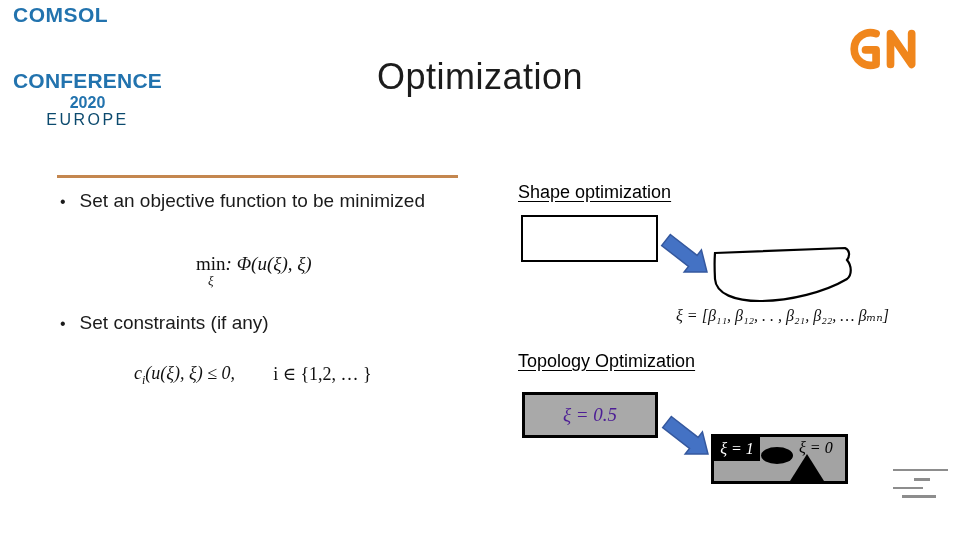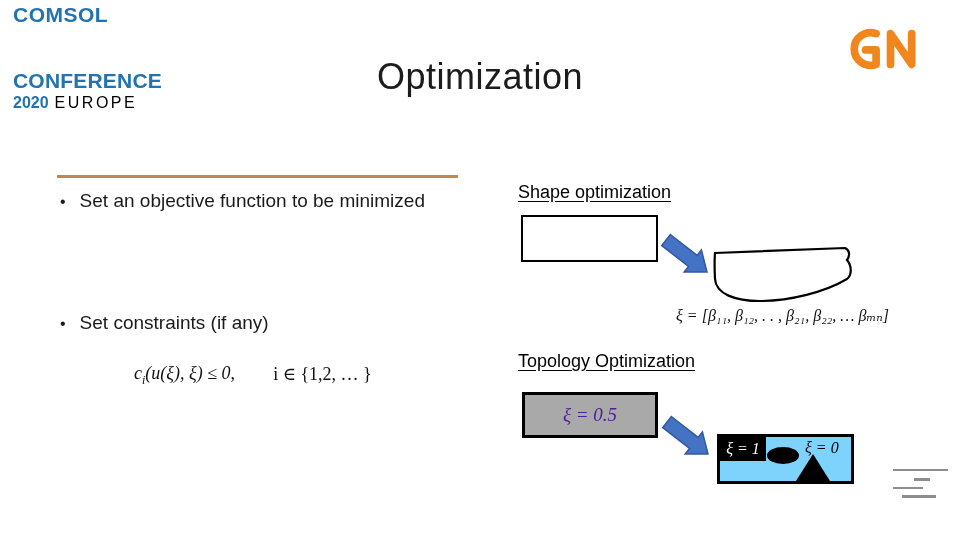--- a/index.html
+++ b/index.html
@@ -3,22 +3,22 @@
 <meta charset="utf-8">
 <style>
   html,body{margin:0;padding:0;background:#fff;}
   .slide{position:relative;width:960px;height:540px;background:#ffffff;overflow:hidden;
          font-family:"Liberation Sans",sans-serif;color:#1e1e1e;padding-left:17px;}
 
   
   .comsol{position:absolute;left:13px;top:4px;color:#2273AE;font-weight:bold;line-height:1.05;}
   .comsol .l1{font-size:21px;letter-spacing:.5px;}
   .comsol .l2{font-size:21px;letter-spacing:.2px;margin-top:44px;}
-  .comsol .l3{font-size:16px;margin-top:3px;display:flex;gap:6px;align-items:center;}
-  .comsol .region{font-weight:normal;letter-spacing:2.5px;color:#000000;}
+  .comsol .l3{font-size:16px;margin-top:3px;display:flex;align-items:center;flex-direction:column;}
+  .comsol .region{font-weight:normal;letter-spacing:2.5px;color:#0c4a6e;}
 
   
   .gn-logo{position:absolute;left:836px;top:24px;}
 
   
   .title{position:absolute;left:0;top:56px;width:960px;text-align:center;
          font-size:36px;font-weight:300;color:#1c1c1c;letter-spacing:.5px;}
 
   
   .accent-line{position:absolute;left:57px;top:175px;width:401px;height:3px;background:#C4874F;}
@@ -58,22 +58,22 @@
   .arrow1{left:658px;top:230px;}
   .arrow2{left:659px;top:412px;}
   .shape-svg{position:absolute;left:705px;top:245px;}
   .shape-formula{position:absolute;left:676px;top:306px;font-size:16px;font-style:italic;color:#111;
                  white-space:pre;}
 
   
   .gray-box{position:absolute;left:522px;top:392px;width:130px;height:40px;background:#A9A9A9;
             border:3px solid #000;display:flex;align-items:center;justify-content:center;
             font-size:19px;font-style:italic;color:#4c1d95;}
-  .result-box{position:absolute;left:711px;top:434px;width:131px;height:44px;background:#7dd3fc;
-              border:3px solid #000;margin-left:6px;}
+  .result-box{position:absolute;left:711px;top:434px;width:131px;height:44px;background:#a3a3a3;
+              border:3px solid #000;}
   .xi1-panel{position:absolute;left:0;top:0;width:46px;height:24px;background:#000;color:#fff;
              display:flex;align-items:center;justify-content:center;font-size:16px;font-style:italic;}
   .blob-ellipse{position:absolute;left:47px;top:10px;width:32px;height:17px;background:#000;
                 border-radius:50%;}
   .xi0-label{position:absolute;left:85px;top:2px;font-size:16px;font-style:italic;color:#000;
              white-space:pre;}
   .blob-triangle{position:absolute;left:76px;top:17px;width:0;height:0;
                  border-left:17px solid transparent;border-right:17px solid transparent;
                  border-bottom:27px solid #000;}
 
@@ -108,20 +108,27 @@
 
   <div class="title">Optimization</div>
 
   <div class="accent-line"></div>
 
   <div class="bullet b1">
     <span class="dot">•</span>
     <span>Set an objective function to be minimized</span>
   </div>
 
+  <div class="obj-formula serif">
+    <span class="minstack">
+      <span class="op">min</span>
+      <span class="subxi">ξ</span>
+    </span>
+    <span class="obj-body">: Φ(u(ξ), ξ)</span>
+  </div>
 
   <div class="bullet b2">
     <span class="dot">•</span>
     <span>Set constraints (if any)</span>
   </div>
 
   <div class="constraint serif">
     <span class="lhs"><span>c</span><sub>i</sub><span>(u(ξ), ξ) ≤ 0,</span></span>
     <span class="rhs">i ∈ {1,2, … }</span>
   </div>

